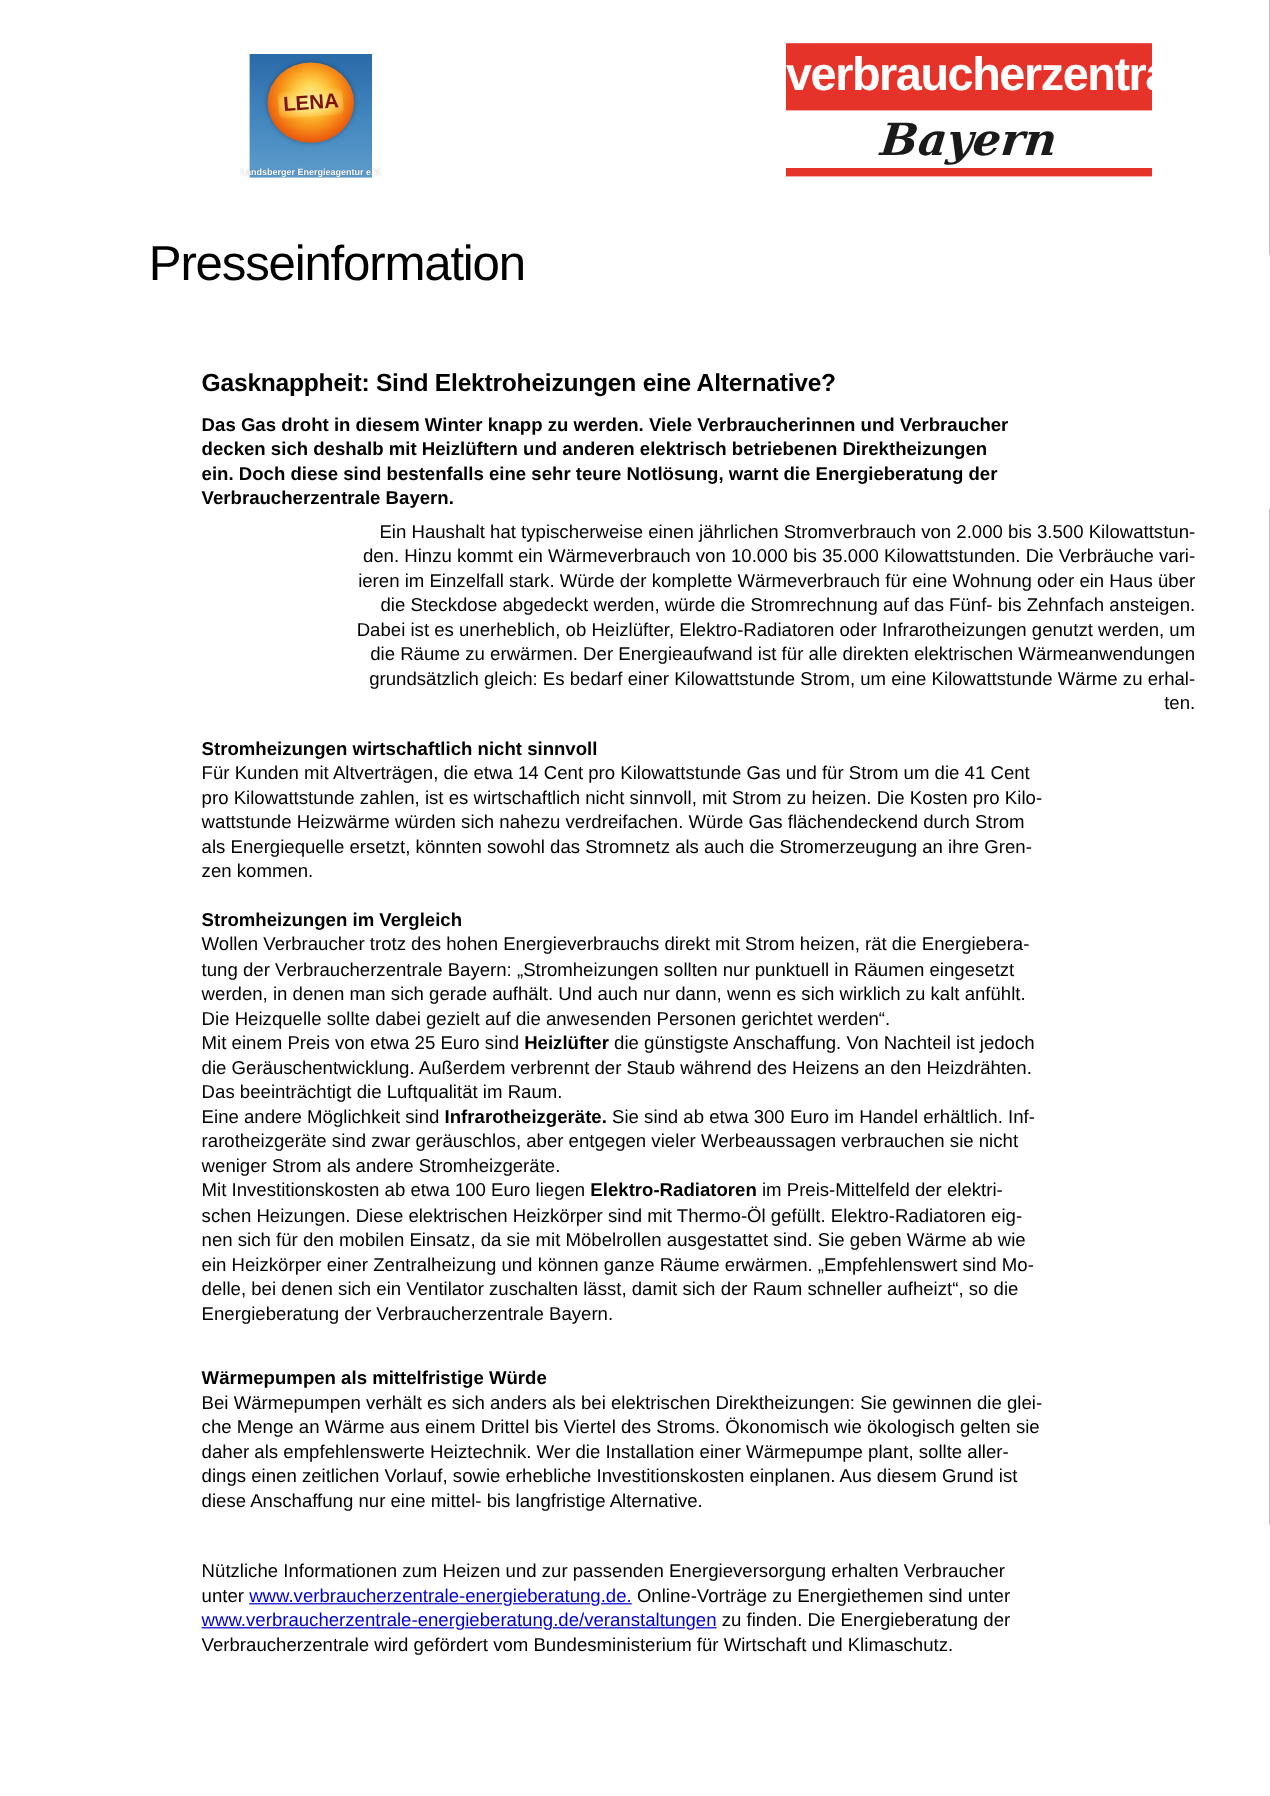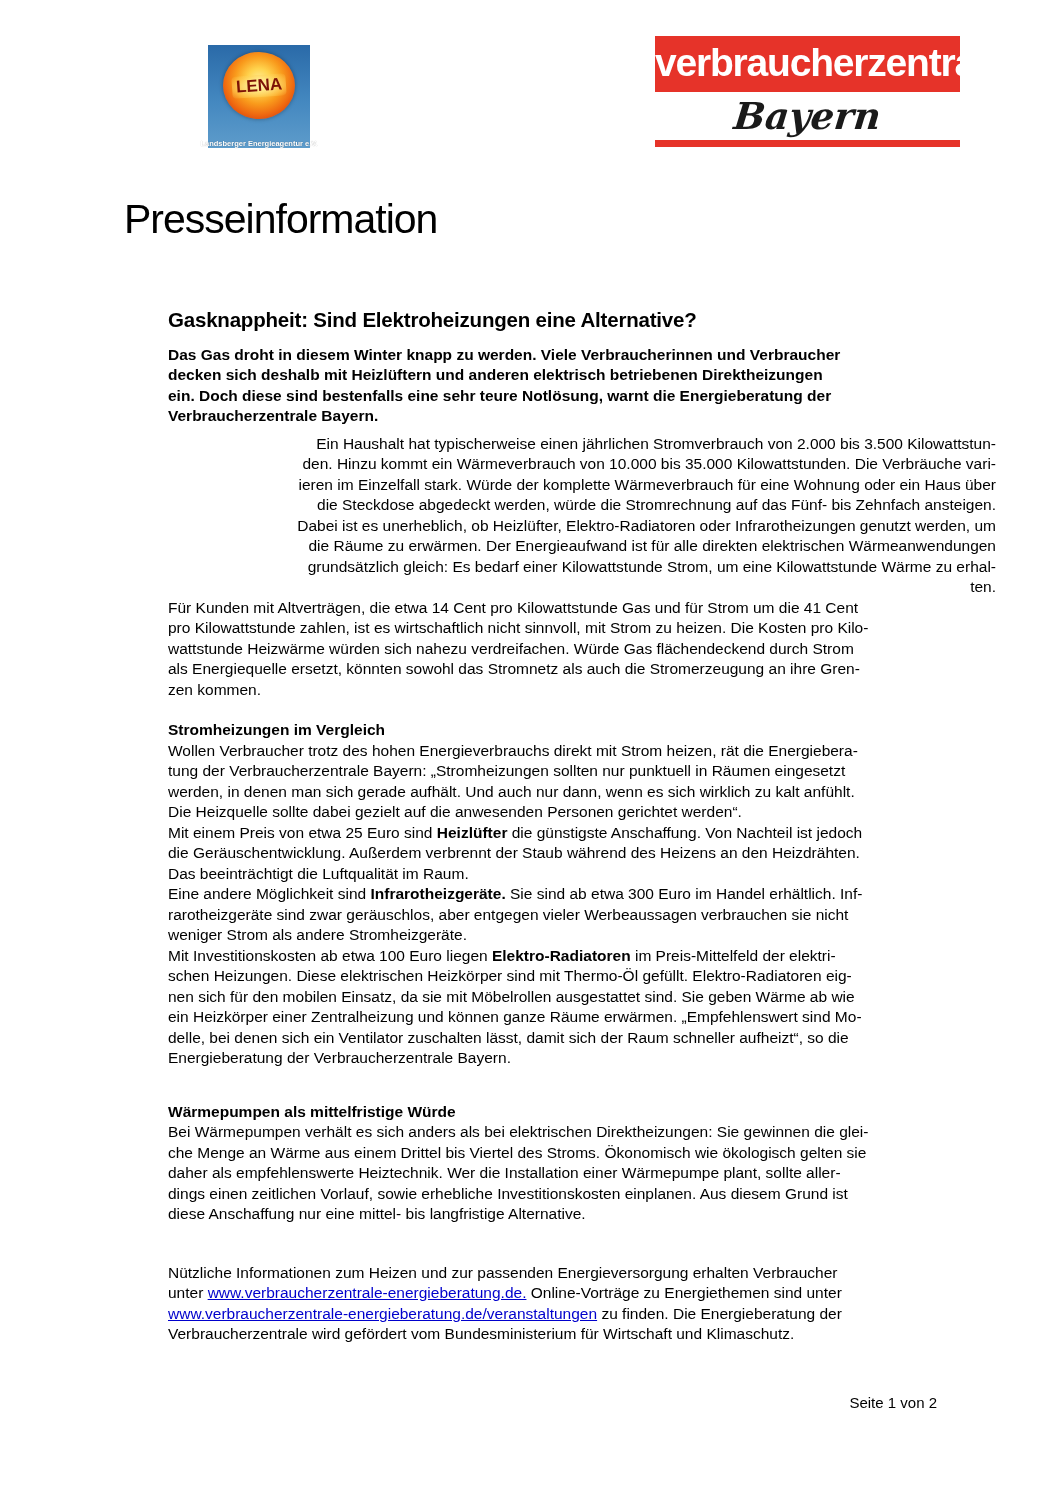--- a/index.html
+++ b/index.html
@@ -119,20 +119,21 @@
     <p class="para intro">Ein Haushalt hat typischerweise einen jährlichen Stromverbrauch von 2.000 bis 3.500 Kilowattstun-
 den. Hinzu kommt ein Wärmeverbrauch von 10.000 bis 35.000 Kilowattstunden. Die Verbräuche vari-
 ieren im Einzelfall stark. Würde der komplette Wärmeverbrauch für eine Wohnung oder ein Haus über
 die Steckdose abgedeckt werden, würde die Stromrechnung auf das Fünf- bis Zehnfach ansteigen.
 Dabei ist es unerheblich, ob Heizlüfter, Elektro-Radiatoren oder Infrarotheizungen genutzt werden, um
 die Räume zu erwärmen. Der Energieaufwand ist für alle direkten elektrischen Wärmeanwendungen
 grundsätzlich gleich: Es bedarf einer Kilowattstunde Strom, um eine Kilowattstunde Wärme zu erhal-
 ten.</p>
 
     <div>
+      <div class="section-title mt-s">Stromheizungen wirtschaftlich nicht sinnvoll</div>
       <p class="para">Für Kunden mit Altverträgen, die etwa 14 Cent pro Kilowattstunde Gas und für Strom um die 41 Cent
 pro Kilowattstunde zahlen, ist es wirtschaftlich nicht sinnvoll, mit Strom zu heizen. Die Kosten pro Kilo-
 wattstunde Heizwärme würden sich nahezu verdreifachen. Würde Gas flächendeckend durch Strom
 als Energiequelle ersetzt, könnten sowohl das Stromnetz als auch die Stromerzeugung an ihre Gren-
 zen kommen.</p>
     </div>
 
     <div>
       <div class="section-title mt-m">Stromheizungen im Vergleich</div>
       <p class="para">Wollen Verbraucher trotz des hohen Energieverbrauchs direkt mit Strom heizen, rät die Energiebera-
@@ -161,15 +162,14 @@
 dings einen zeitlichen Vorlauf, sowie erhebliche Investitionskosten einplanen. Aus diesem Grund ist
 diese Anschaffung nur eine mittel- bis langfristige Alternative.</p>
     </div>
 
     <p class="para mt-xl">Nützliche Informationen zum Heizen und zur passenden Energieversorgung erhalten Verbraucher
 unter <a class="doclink">www.verbraucherzentrale-energieberatung.de.</a> Online-Vorträge zu Energiethemen sind unter
 <a class="doclink">www.verbraucherzentrale-energieberatung.de/veranstaltungen</a> zu finden. Die Energieberatung der
 Verbraucherzentrale wird gefördert vom Bundesministerium für Wirtschaft und Klimaschutz.</p>
   </div>
 
-  <div class="page-number">Seite 1 von 2</div>
 
 </div>
 
 </body></html>

